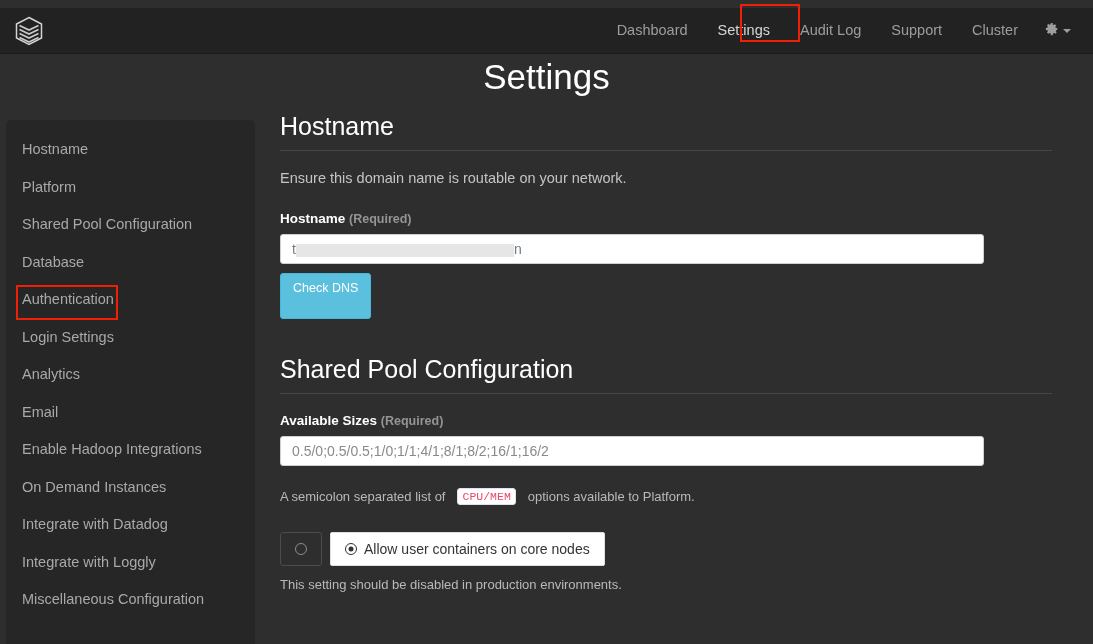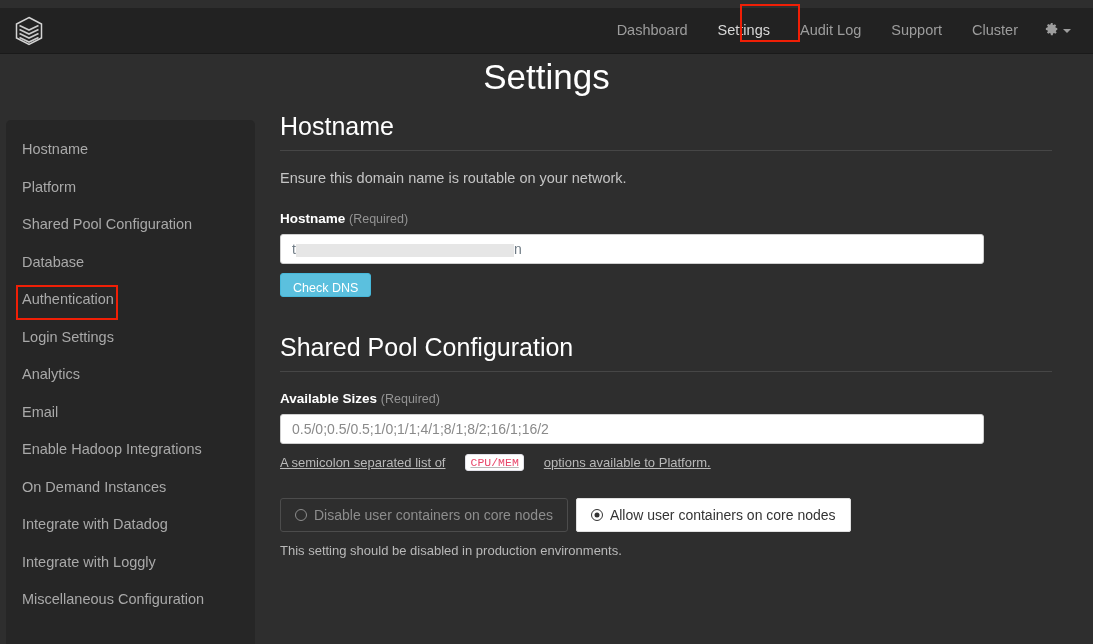--- a/index.html
+++ b/index.html
@@ -152,21 +152,21 @@
   }
 
   .field-label {
     font-size: 13.5px;
     color: #ffffff;
     font-weight: bold;
     margin-bottom: 8px;
   }
   .field-label .req {
     color: #949494;
-    font-weight: normal;
+    font-weight: bold;
     font-size: 12.5px;
   }
 
   .text-input {
     width: 704px;
     height: 30px;
     background: #ffffff;
     border: 1px solid #cfcfcf;
     border-radius: 3px;
     color: #8a8a8a;
@@ -205,33 +205,32 @@
     font-family: "Liberation Sans", sans-serif;
     border-radius: 3px;
     cursor: pointer;
     white-space: nowrap;
   }
 
   .btn-info {
     background: #5bc0de;
     border: 1px solid #46b8da;
     color: #ffffff;
-    padding: 7px 12px 1px 12px;
+    padding: 7px 12px 23px 12px;
     margin-top: 9px;
     font-size: 12.5px;
   }
 
   .help-text {
     color: #b9b9b9;
     font-size: 13px;
-    margin-top: 10px;
-    display: flex;
-    align-items: center;
-    gap: 16px;
-    text-decoration: underline;
+    margin-top: 22px;
+    display: flex;
+    align-items: center;
+    gap: 8px;
   }
   .code-badge {
     display: inline-block;
     background: #ffffff;
     border: 1px solid #e1e1e8;
     border-radius: 3px;
     color: #e8486b;
     font-family: "Liberation Mono", monospace;
     font-size: 11.5px;
     padding: 1px 4px;
@@ -385,21 +384,20 @@
 
     <div class="help-text">
       <span>A semicolon separated list of</span>
       <code class="code-badge">CPU/MEM</code>
       <span>options available to Platform.</span>
     </div>
 
     <div class="btn-group">
       <button class="btn btn-radio off">
         <span class="radio-glyph"></span>
-        <span>Disable user containers on core nodes</span>
       </button>
       <button class="btn btn-radio on">
         <span class="radio-glyph filled"></span>
         <span>Allow user containers on core nodes</span>
       </button>
     </div>
 
     <p class="note-text">This setting should be disabled in production environments.</p>
   </section>
 

